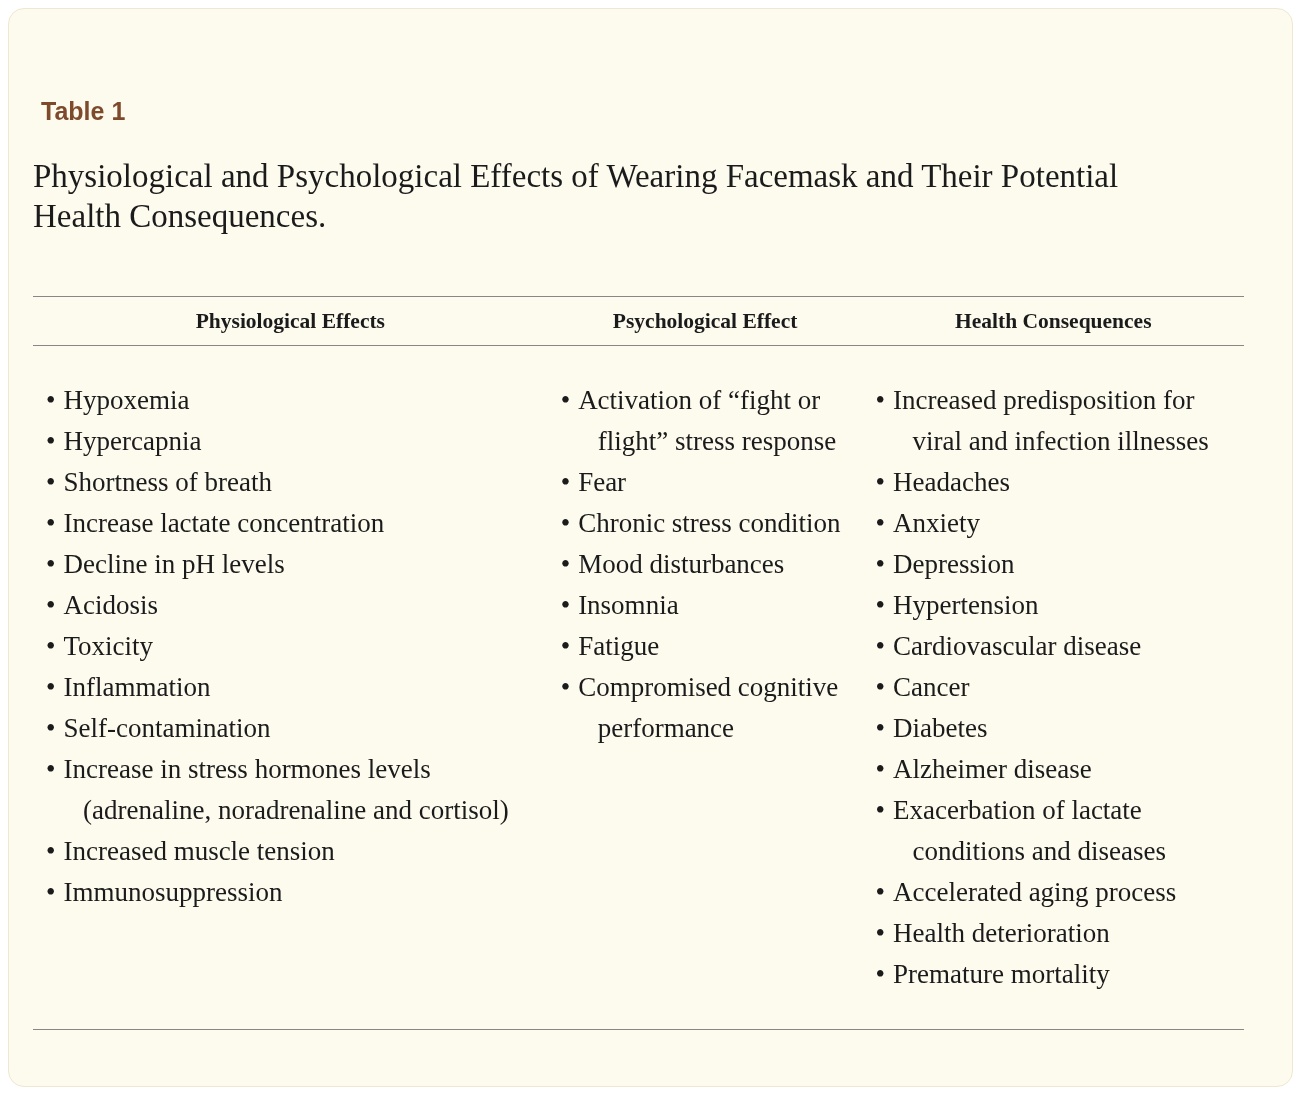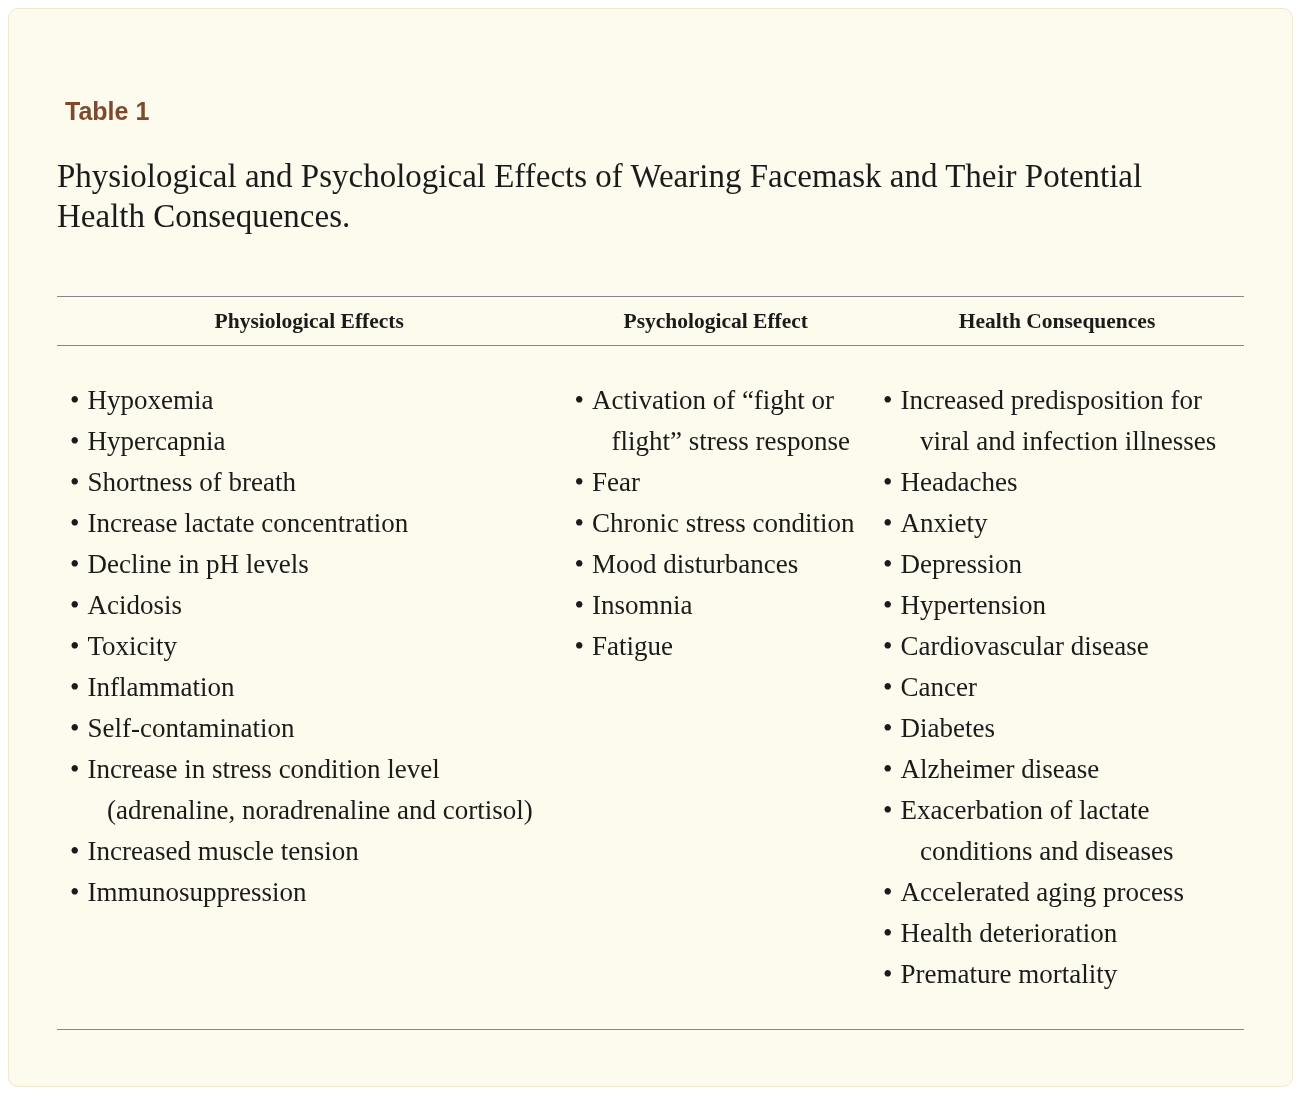--- a/index.html
+++ b/index.html
@@ -19,23 +19,23 @@
   }
   .page{
     width:1301px;
     min-height:1093px;
     background:var(--page-background);
     padding:8px;
   }
   .card{
     background:var(--card-background);
     border:1px solid var(--card-border);
-    border-radius:10px;
+    border-radius:16px;
     min-height:1077px;
-    padding:88px 48px 56px 48px;
+    padding:88px 48px 56px 24px;
   }
   .table-label{
     font-family:"Liberation Sans", sans-serif;
     font-size:25px;
     font-weight:bold;
     color:var(--title-color);
     margin:0 0 0 8px;
   }
   .caption{
     font-size:33px;
@@ -107,31 +107,32 @@
       <ul class="items">
           <li><span class="bullet">•</span><span>Hypoxemia</span></li>
           <li><span class="bullet">•</span><span>Hypercapnia</span></li>
           <li><span class="bullet">•</span><span>Shortness of breath</span></li>
           <li><span class="bullet">•</span><span>Increase lactate concentration</span></li>
           <li><span class="bullet">•</span><span>Decline in pH levels</span></li>
           <li><span class="bullet">•</span><span>Acidosis</span></li>
           <li><span class="bullet">•</span><span>Toxicity</span></li>
           <li><span class="bullet">•</span><span>Inflammation</span></li>
           <li><span class="bullet">•</span><span>Self-contamination</span></li>
-          <li><span class="bullet">•</span><span>Increase in stress condition level (adrenaline, noradrenaline and cortisol)</span></li>
+          <li><span class="bullet">•</span><span>Increase in stress hormones levels (adrenaline, noradrenaline and cortisol)</span></li>
           <li><span class="bullet">•</span><span>Increased muscle tension</span></li>
           <li><span class="bullet">•</span><span>Immunosuppression</span></li>
         </ul>
       <ul class="items">
           <li><span class="bullet">•</span><span>Activation of “fight or flight” stress response</span></li>
           <li><span class="bullet">•</span><span>Fear</span></li>
           <li><span class="bullet">•</span><span>Chronic stress condition</span></li>
           <li><span class="bullet">•</span><span>Mood disturbances</span></li>
           <li><span class="bullet">•</span><span>Insomnia</span></li>
           <li><span class="bullet">•</span><span>Fatigue</span></li>
+          <li><span class="bullet">•</span><span>Compromised cognitive performance</span></li>
         </ul>
       <ul class="items">
           <li><span class="bullet">•</span><span>Increased predisposition for viral and infection illnesses</span></li>
           <li><span class="bullet">•</span><span>Headaches</span></li>
           <li><span class="bullet">•</span><span>Anxiety</span></li>
           <li><span class="bullet">•</span><span>Depression</span></li>
           <li><span class="bullet">•</span><span>Hypertension</span></li>
           <li><span class="bullet">•</span><span>Cardiovascular disease</span></li>
           <li><span class="bullet">•</span><span>Cancer</span></li>
           <li><span class="bullet">•</span><span>Diabetes</span></li>

